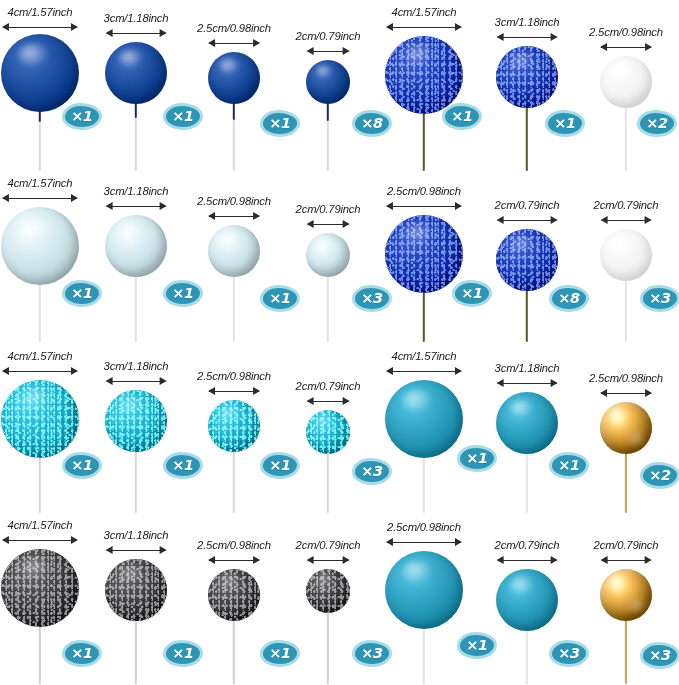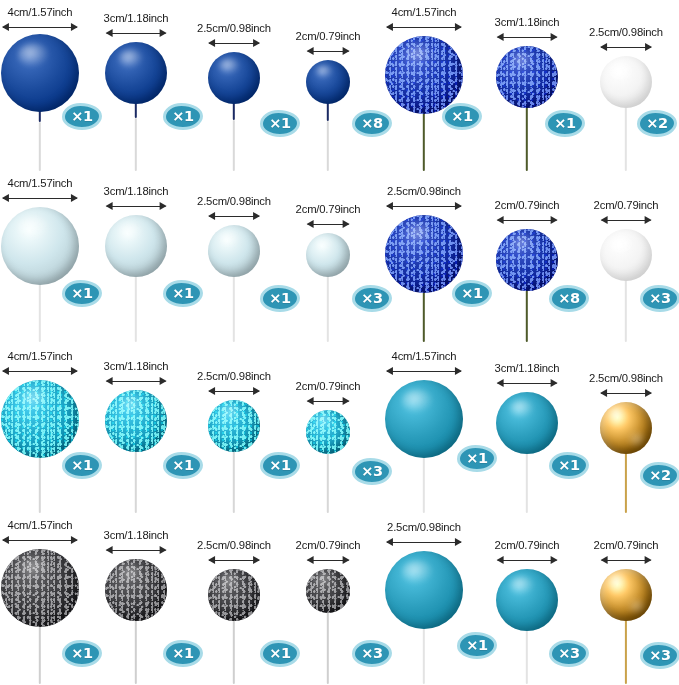--- a/index.html
+++ b/index.html
@@ -18,20 +18,21 @@
     height: 685px;
     background: #ffffff;
   }
 
   
   .row {
     position: absolute;
     left: 0;
     width: 679px;
     height: 171px;
+    font-style: italic;
   }
   .row-0 { top: 0px; }
   .row-1 { top: 171px; }
   .row-2 { top: 342px; }
   .row-3 { top: 513px; }
 
   
   .cell {
     position: absolute;
     top: 0;

